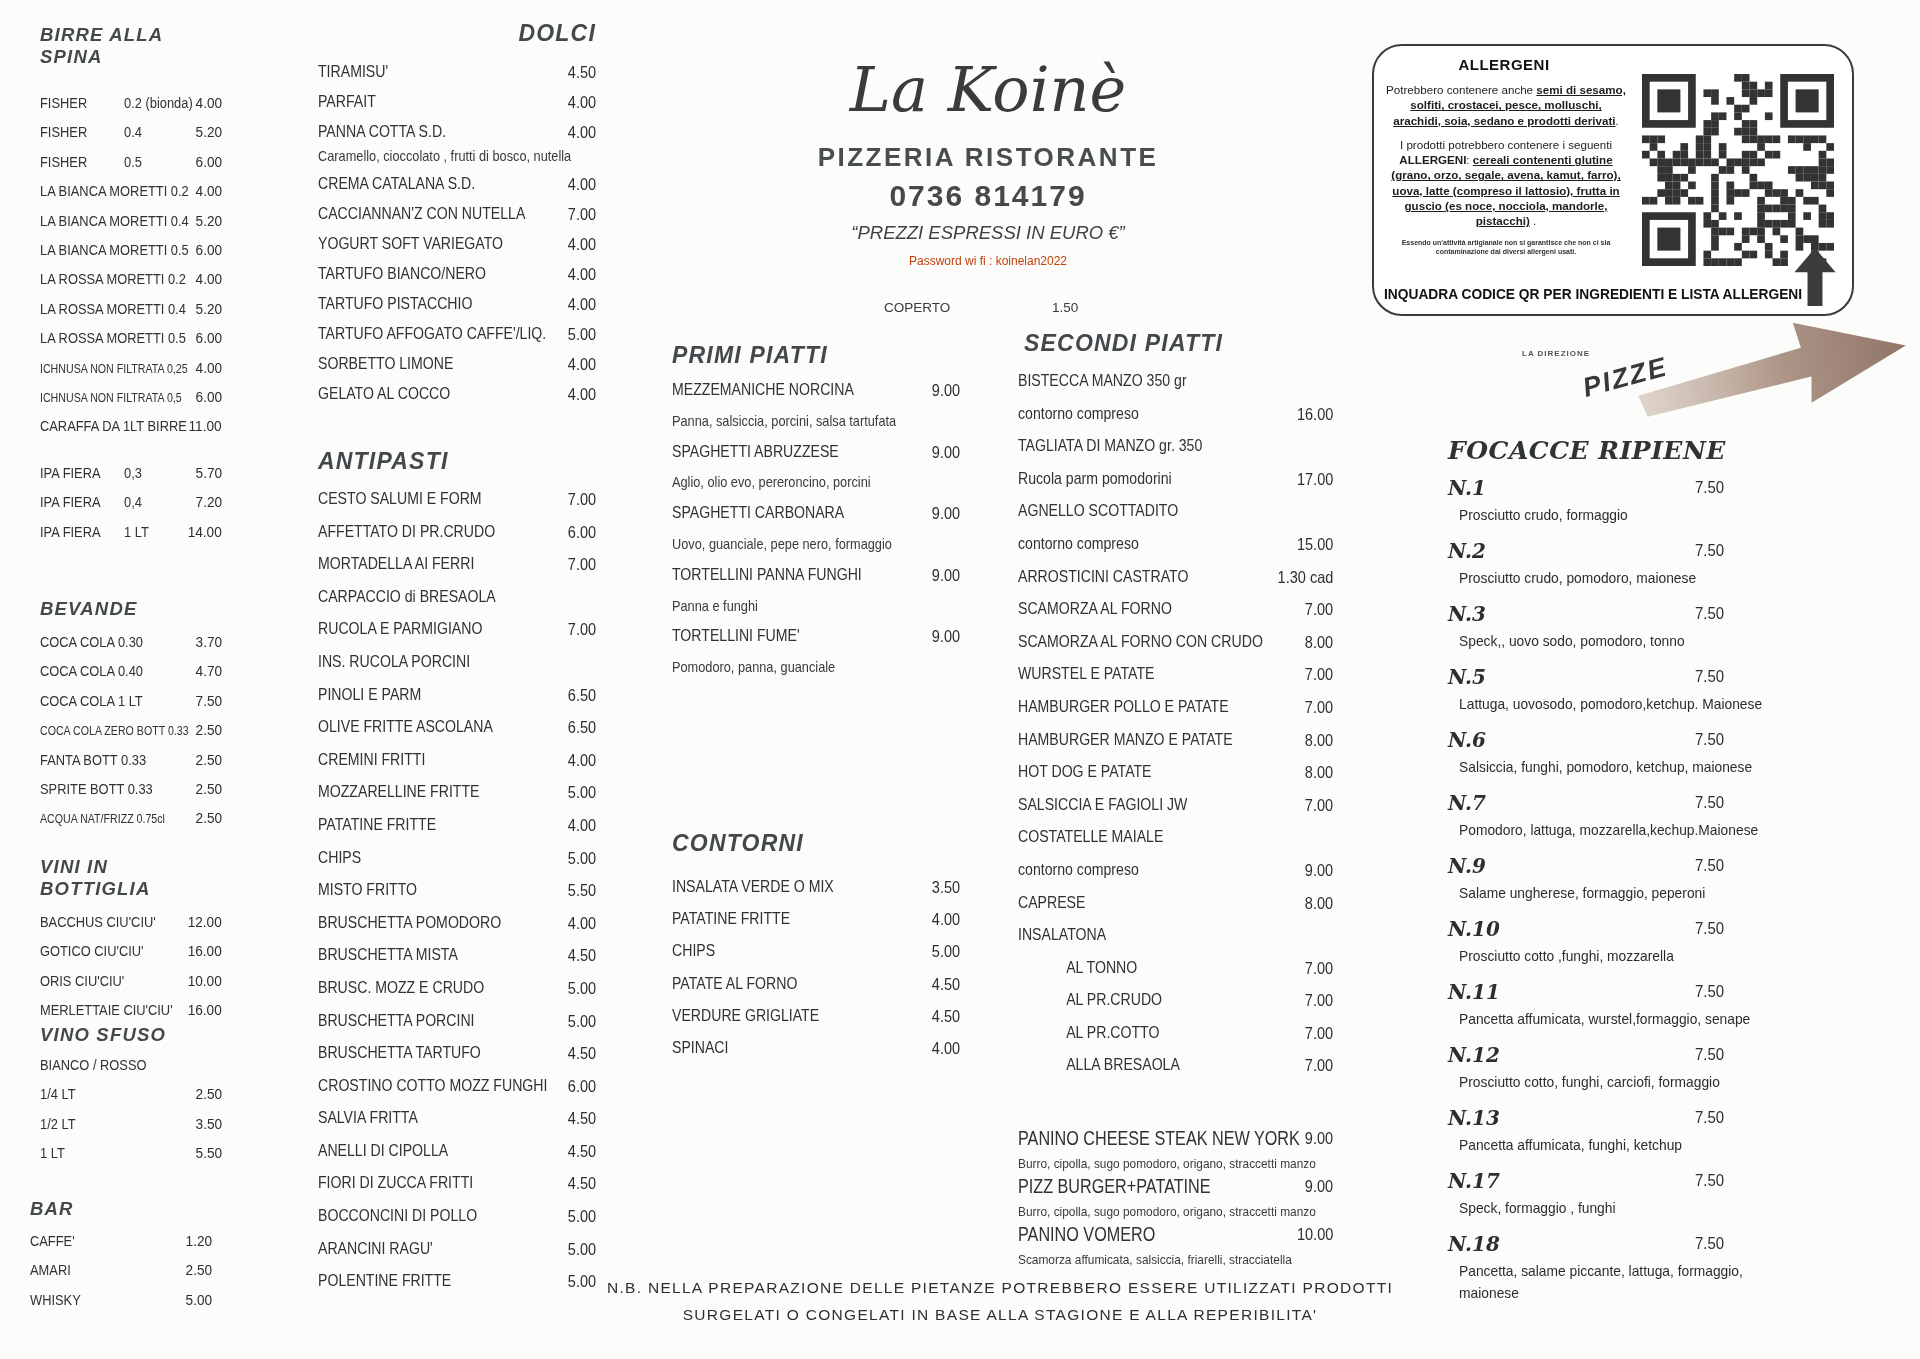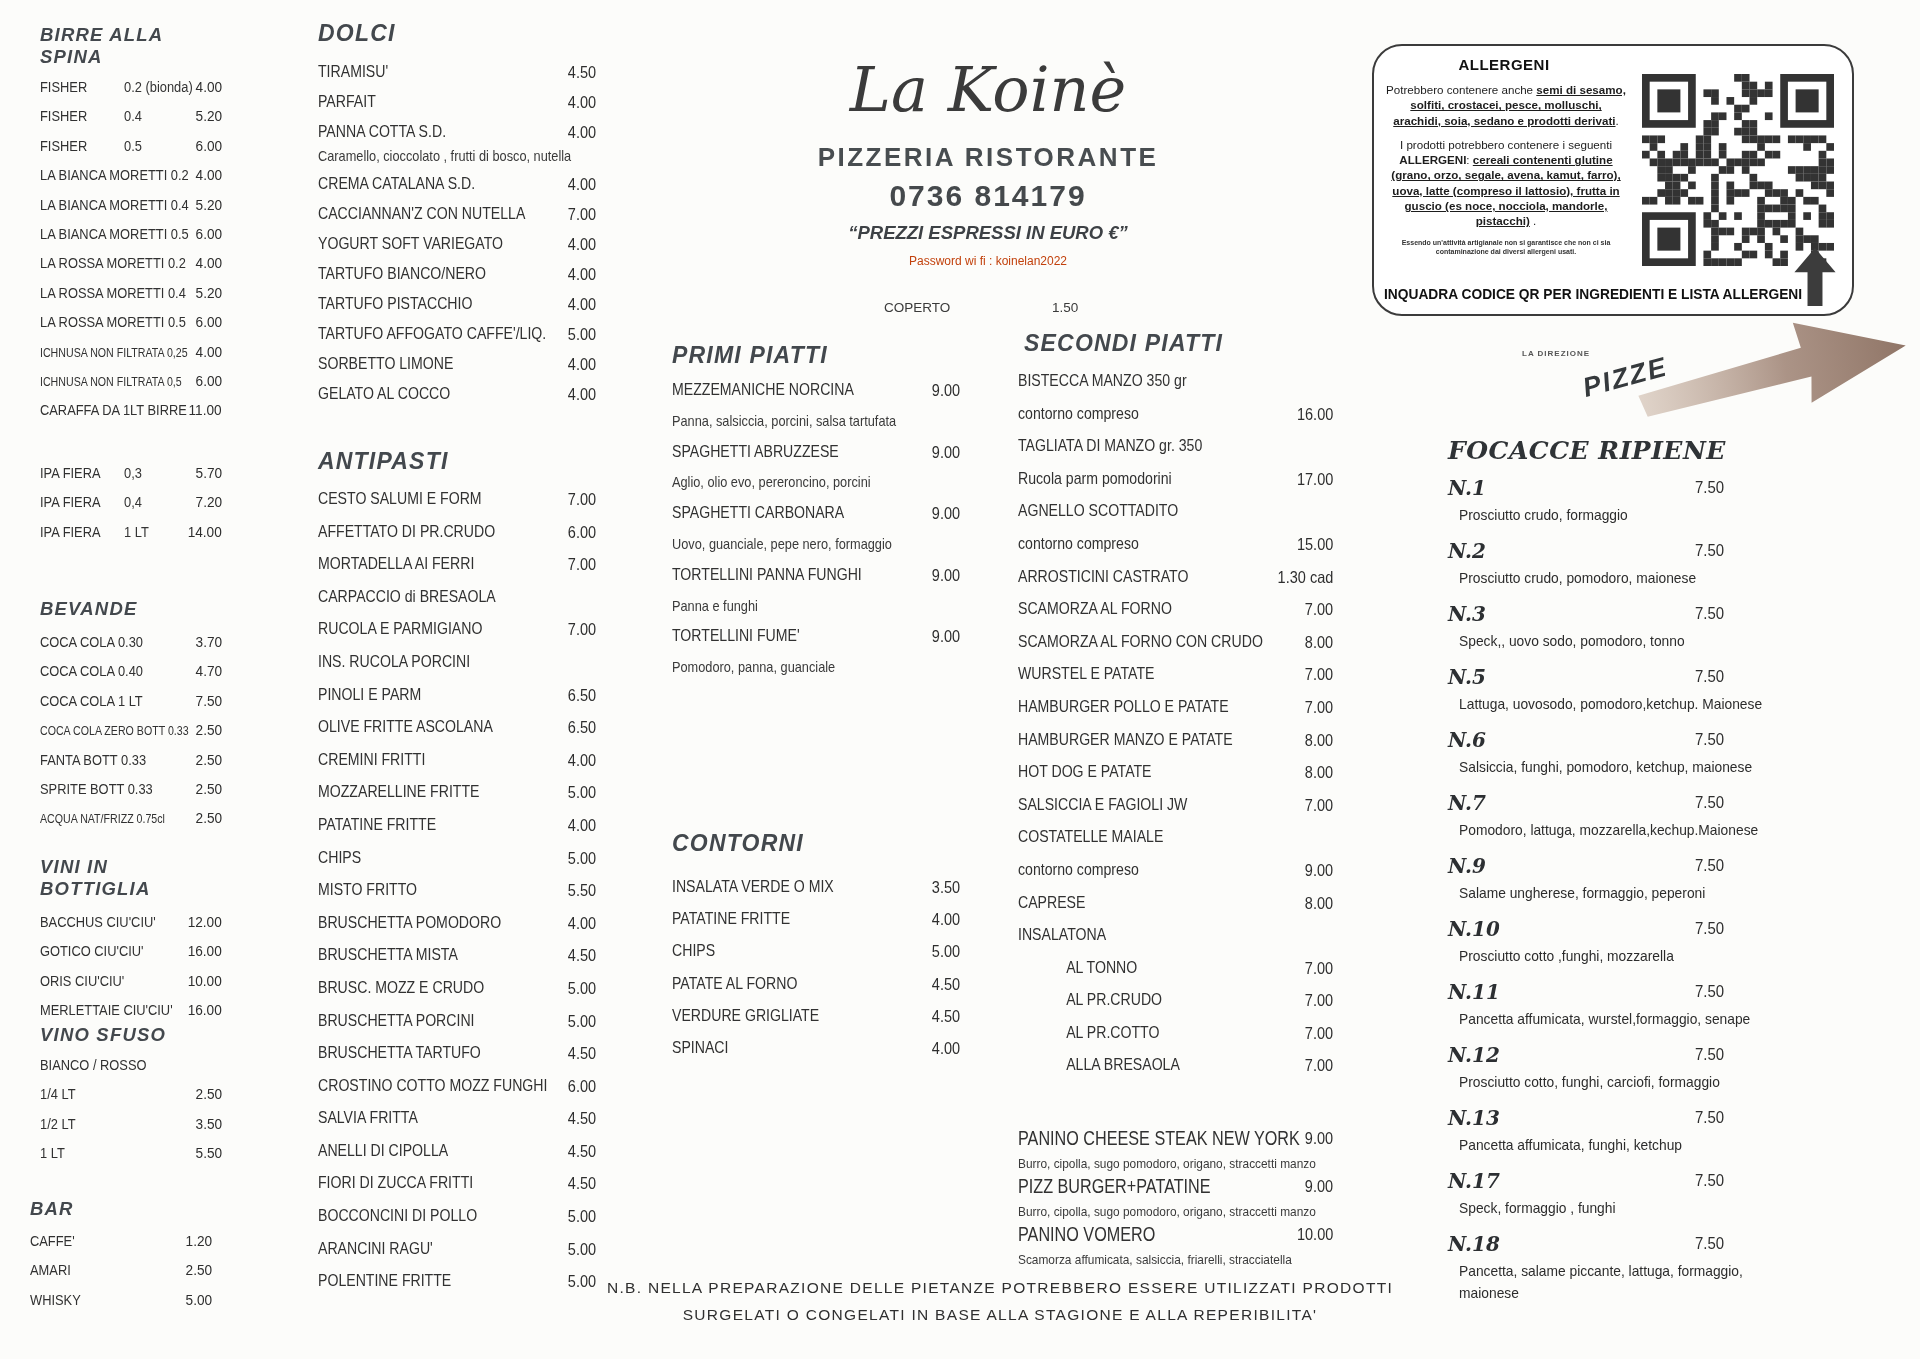--- a/index.html
+++ b/index.html
@@ -34,21 +34,21 @@
   
   .panini .row{height:25.5px;line-height:25.5px;}
   .panini .row.big .n{font-size:19.5px;}
   .panini .row.desc{height:22.5px;line-height:22.5px;}
   .panini .row.desc .n{font-size:13.5px;}
   
   .brand{position:absolute;left:788px;top:40px;width:400px;text-align:center;}
   .logo{font-family:"DejaVu Serif",serif;font-style:italic;font-size:62px;color:#3b3b3b;line-height:100px;}
   .brand-sub{font-weight:bold;font-size:26px;letter-spacing:2.5px;color:#484d50;line-height:34px;}
   .phone{font-weight:bold;font-size:30px;letter-spacing:2px;color:#45494c;line-height:44px;}
-  .prezzi{font-weight:bold;font-style:italic;font-size:18.5px;color:#3d4145;line-height:30px;}
+  .prezzi{font-weight:normal;font-style:italic;font-size:18.5px;color:#3d4145;line-height:30px;}
   .wifi{font-size:12px;color:#c2410c;line-height:26px;}
   .coperto{position:absolute;top:300px;font-size:13.5px;color:#3a3a3a;text-align:center;}
   
   .nb{position:absolute;left:560px;top:1274px;width:880px;text-align:center;
       font-size:15.5px;letter-spacing:1.3px;color:#2f2f2f;line-height:27px;font-weight:500;}
   
   .abox{position:absolute;left:1372px;top:44px;width:482px;height:272px;border:2px solid #3b3b3b;
         border-radius:30px;background:#fff;box-sizing:border-box;}
   .atitle{position:absolute;left:10px;top:10px;width:240px;text-align:center;font-weight:bold;font-size:15px;letter-spacing:0.5px;color:#111;}
   .atext{position:absolute;left:12px;top:36px;width:240px;text-align:center;font-size:11.6px;line-height:1.32;color:#1d1d1d;}
@@ -76,21 +76,21 @@
   .fdesc{padding-left:12px;font-size:15px;line-height:22px;color:#2c2c2c;
          display:block;transform:scaleX(0.92);transform-origin:0 0;width:108%;}
 </style>
 </head>
 <body>
 
 <div class="page">
 
   <div class="sec c1 birre" style="left:40px;top:24px;width:182px;">
     <div class="sec-title">BIRRE ALLA SPINA</div>
-    <div class="rows" style="margin-top:4px;">
+    <div class="rows" style="margin-top:20px;">
 
     <div class="row">
         <span class="n">FISHER</span>
         <span class="s">0.2 (bionda)</span>
         <span class="p">4.00</span>
       </div>
         <div class="row">
         <span class="n">FISHER</span>
         <span class="s">0.4</span>
         <span class="p">5.20</span>
@@ -263,21 +263,21 @@
         <span class="p">2.50</span>
       </div>
         <div class="row">
         <span class="n">WHISKY</span>
         <span class="p">5.00</span>
       </div>
       </div>
   </div>
 
   <div class="sec dolci" style="left:318px;top:20px;width:278px;">
-    <div class="sec-title h-lg" style="text-align:left;">DOLCI</div>
+    <div class="sec-title h-lg" style="text-align:right;">DOLCI</div>
     <div class="rows" style="margin-top:10px;">
 
     <div class="row">
         <span class="n">TIRAMISU'</span>
         <span class="p">4.50</span>
       </div>
         <div class="row">
         <span class="n">PARFAIT</span>
         <span class="p">4.00</span>
       </div>

